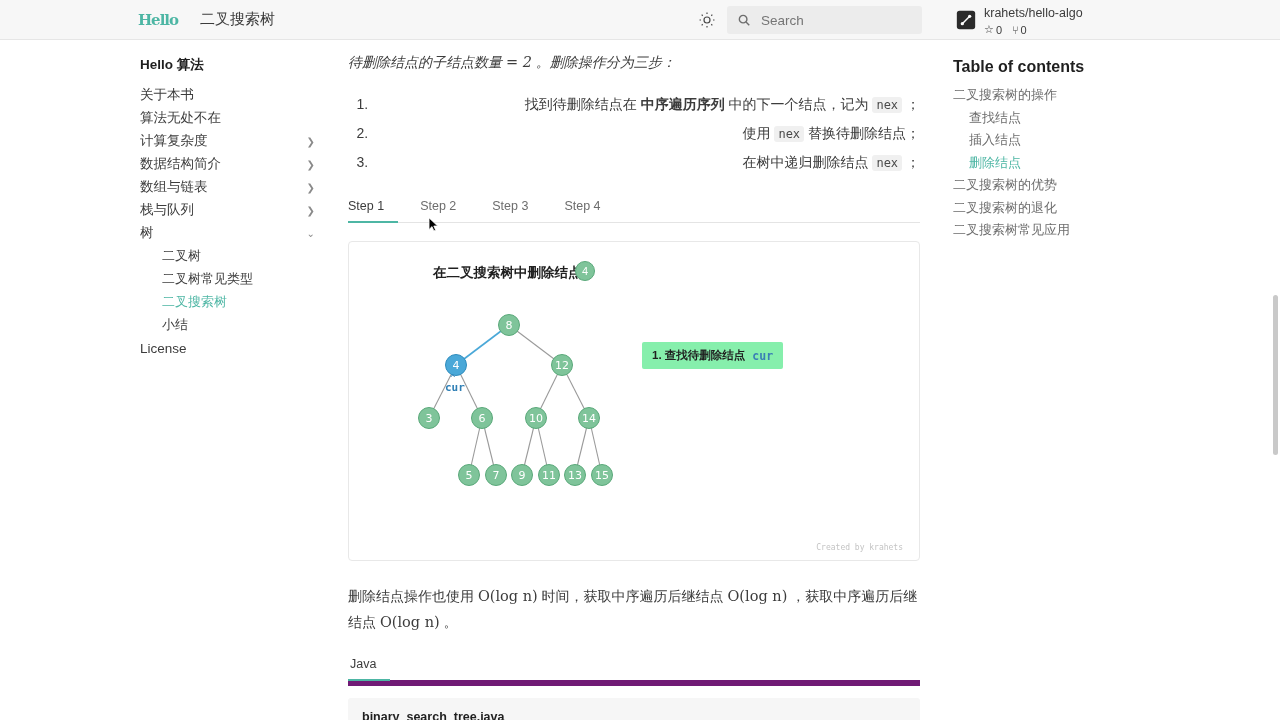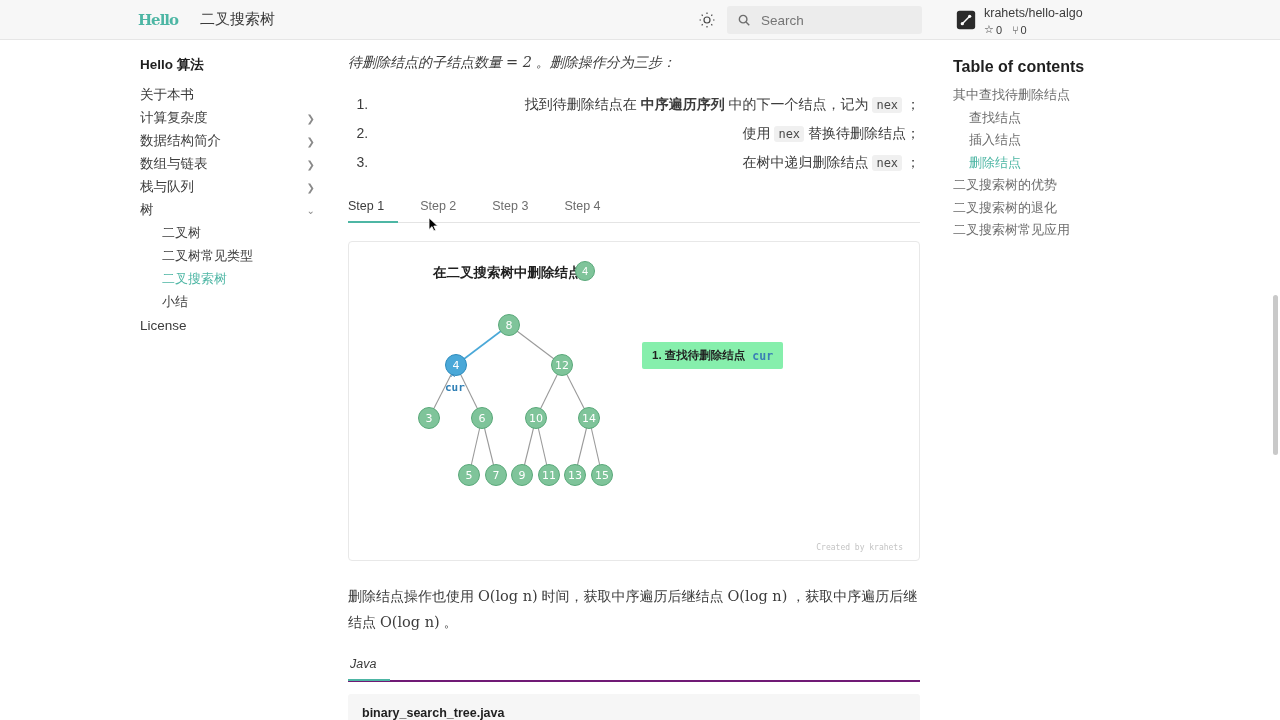--- a/index.html
+++ b/index.html
@@ -143,21 +143,21 @@
   .cur-caret {
     position: absolute; font-size: 9px; color: #2f7fb5; font-family: "DejaVu Sans Mono", monospace;
   }
 
   .para {
     margin-top: 22px; font-size: 14px; line-height: 26px; color: #3c3c3c;
   }
   .math { font-family: "DejaVu Serif", serif; font-size: 14.5px; }
 
   
-  .code-tabs { margin-top: 11px; border-bottom: 2px solid #701a75; display: flex; font-style: italic; }
+  .code-tabs { margin-top: 11px; border-bottom: 6px solid #701a75; display: flex; }
   .code-tab {
     font-size: 12.5px; color: #3c3c3c; padding: 8px 14px 8px 2px;
     border-bottom: 2px solid #4db6a4; margin-bottom: -1px; cursor: pointer;
   }
   .code-block {
     margin-top: 12px; background: #f6f6f6; border-radius: 3px;
     width: 572px; height: 58px; padding: 12px 14px; overflow: hidden;
   }
   .code-filename { font-size: 12.5px; font-weight: bold; color: #1f1f1f; }
 
@@ -219,20 +219,23 @@
   </div>
 </div>
 
 <div class="sidebar">
   <div class="sidebar-title">Hello 算法</div>
 
   <div class="nav-item">
     <span>关于本书</span>
     </div>
   <div class="nav-item">
+    <span>算法无处不在</span>
+    </div>
+  <div class="nav-item">
     <span>计算复杂度</span>
     <span class="chev">❯</span>
     </div>
   <div class="nav-item">
     <span>数据结构简介</span>
     <span class="chev">❯</span>
     </div>
   <div class="nav-item">
     <span>数组与链表</span>
     <span class="chev">❯</span>
@@ -337,21 +340,21 @@
     <div class="code-tab">Java</div>
   </div>
   <div class="code-block">
     <div class="code-filename">binary_search_tree.java</div>
 
   </div>
 </div>
 
 <div class="toc">
   <div class="toc-title">Table of contents</div>
-  <div class="toc-item">其中查找待删除结点</div>
+  <div class="toc-item">二叉搜索树的操作</div>
   <div class="toc-item sub">查找结点</div>
   <div class="toc-item sub">插入结点</div>
   <div class="toc-item sub active">删除结点</div>
   <div class="toc-item">二叉搜索树的优势</div>
   <div class="toc-item">二叉搜索树的退化</div>
   <div class="toc-item">二叉搜索树常见应用</div>
 </div>
 
 <div class="scrollbar"></div>
 

